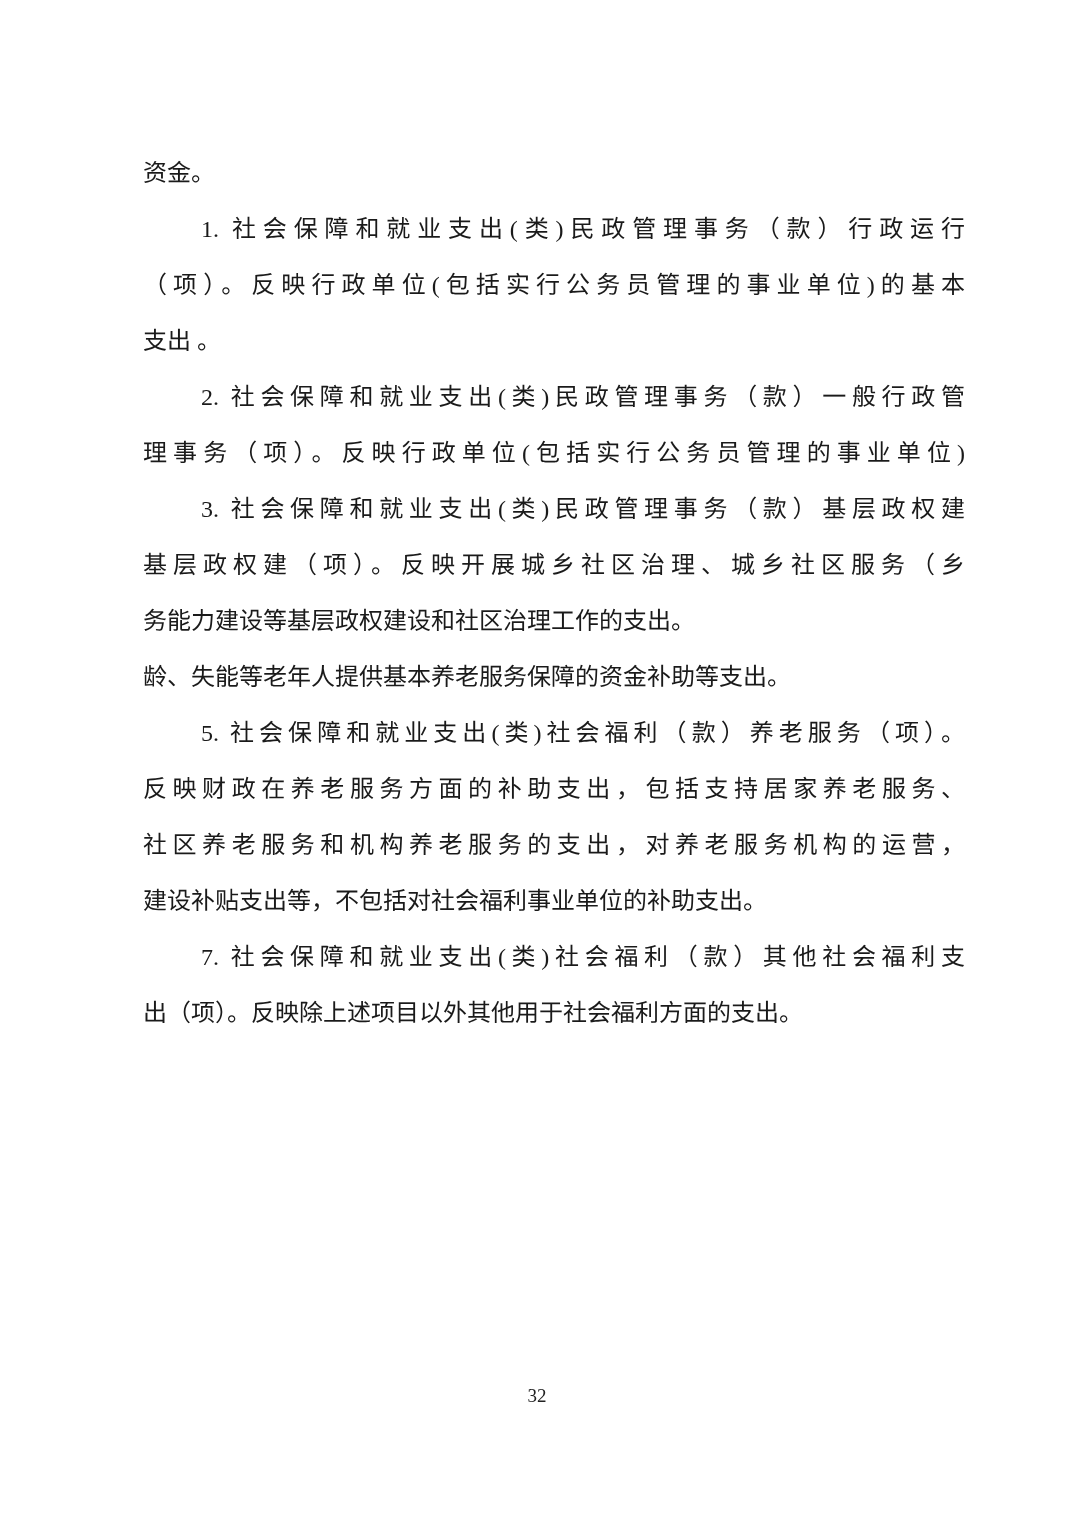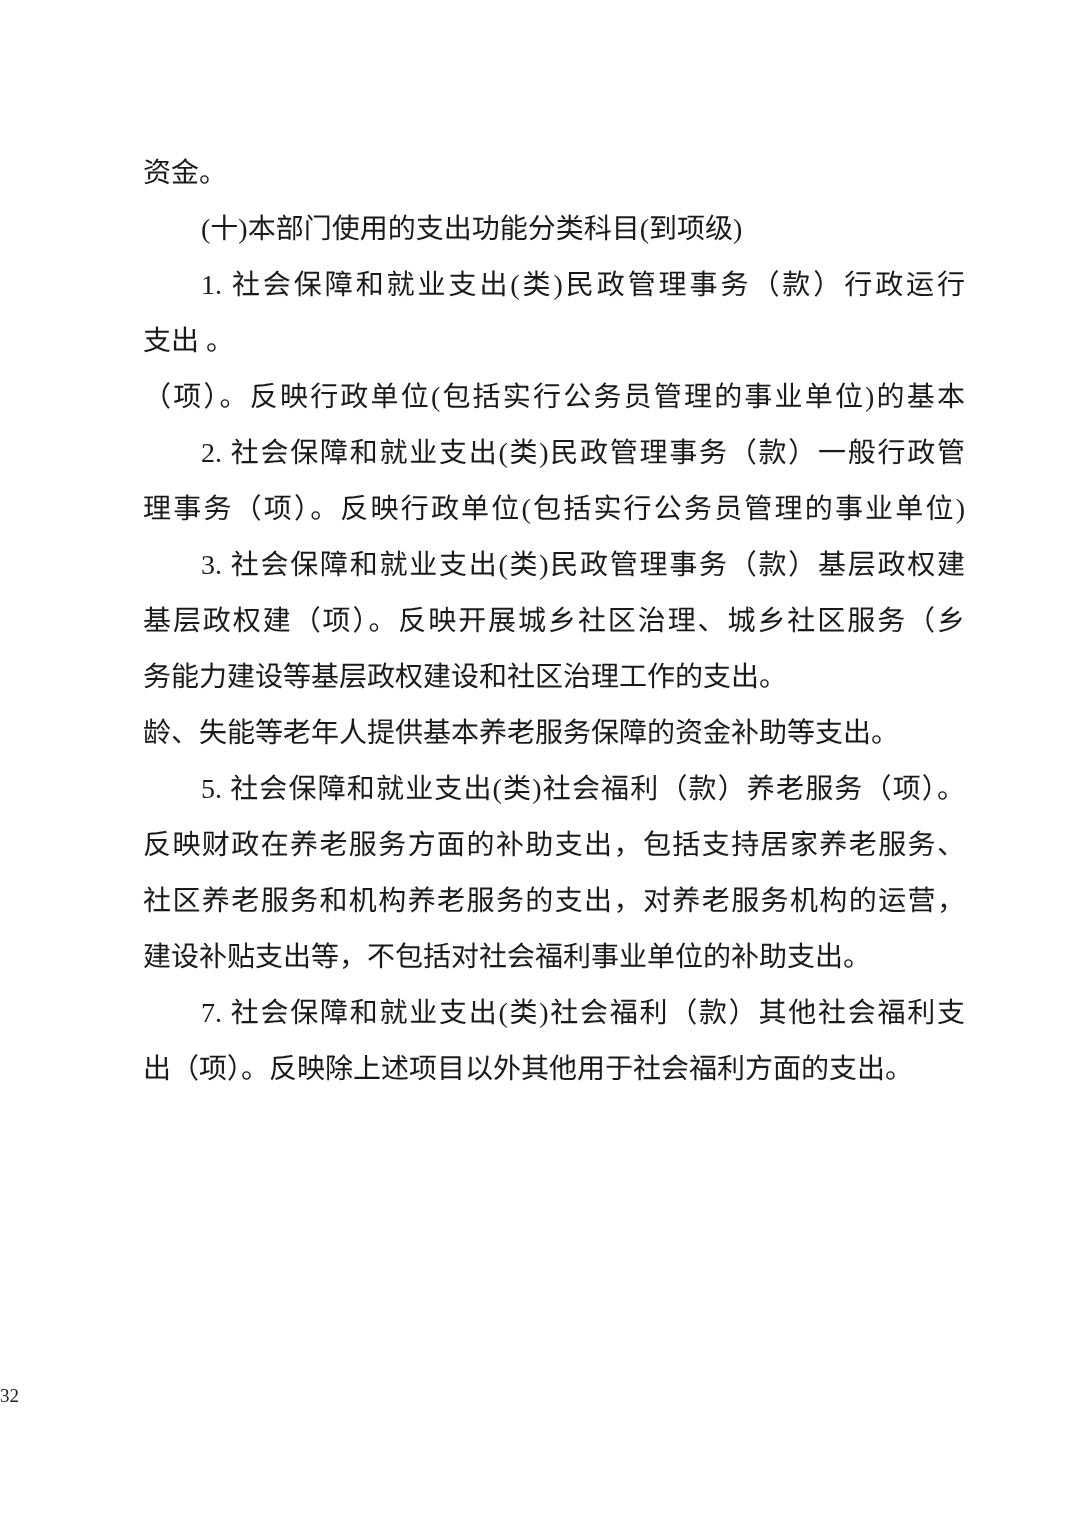--- a/index.html
+++ b/index.html
@@ -20,55 +20,54 @@
     overflow: hidden;
   }
   .text-block {
     position: absolute;
     left: 143px;
     top: 145px;
     width: 822px;
     color: #1a1a1a;
   }
   .line {
-    font-size: 28px;
+    font-size: 24px;
     line-height: 56px;
     height: 56px;
     text-align: left;
     overflow: visible;
   }
   .line.indent {
     text-indent: 58px;
   }
   .line.justify {
     text-align: justify;
     text-align-last: justify;
     -moz-text-align-last: justify;
   }
   .page-number {
     position: absolute;
     top: 1384px;
     left: 0;
     width: 1074px;
-    text-align: left;
+    text-align: center;
     font-size: 19px;
     line-height: 24px;
     color: #222222;
   }
 </style>
 </head>
 <body>
 
 <div class="page">
   <div class="text-block">
       <div class="line">资金。</div>
-      <div class="line indent">(十)本部门使用的支出功能分类科目(到项级)</div>
       <div class="line indent justify">1. 社会保障和就业支出(类)民政管理事务（款）行政运行</div>
+      <div class="line justify">（项）。反映行政单位(包括实行公务员管理的事业单位)的基本</div>
       <div class="line">支出 。</div>
-      <div class="line justify">（项）。反映行政单位(包括实行公务员管理的事业单位)的基本</div>
       <div class="line indent justify">2. 社会保障和就业支出(类)民政管理事务（款）一般行政管</div>
       <div class="line justify">理事务（项）。反映行政单位(包括实行公务员管理的事业单位)</div>
       <div class="line indent justify">3. 社会保障和就业支出(类)民政管理事务（款）基层政权建</div>
       <div class="line justify">基层政权建（项）。反映开展城乡社区治理、城乡社区服务（乡</div>
       <div class="line">务能力建设等基层政权建设和社区治理工作的支出。</div>
       <div class="line">龄、失能等老年人提供基本养老服务保障的资金补助等支出。</div>
       <div class="line indent justify">5. 社会保障和就业支出(类)社会福利（款）养老服务（项）。</div>
       <div class="line justify">反映财政在养老服务方面的补助支出，包括支持居家养老服务、</div>
       <div class="line justify">社区养老服务和机构养老服务的支出，对养老服务机构的运营，</div>
       <div class="line">建设补贴支出等，不包括对社会福利事业单位的补助支出。</div>

